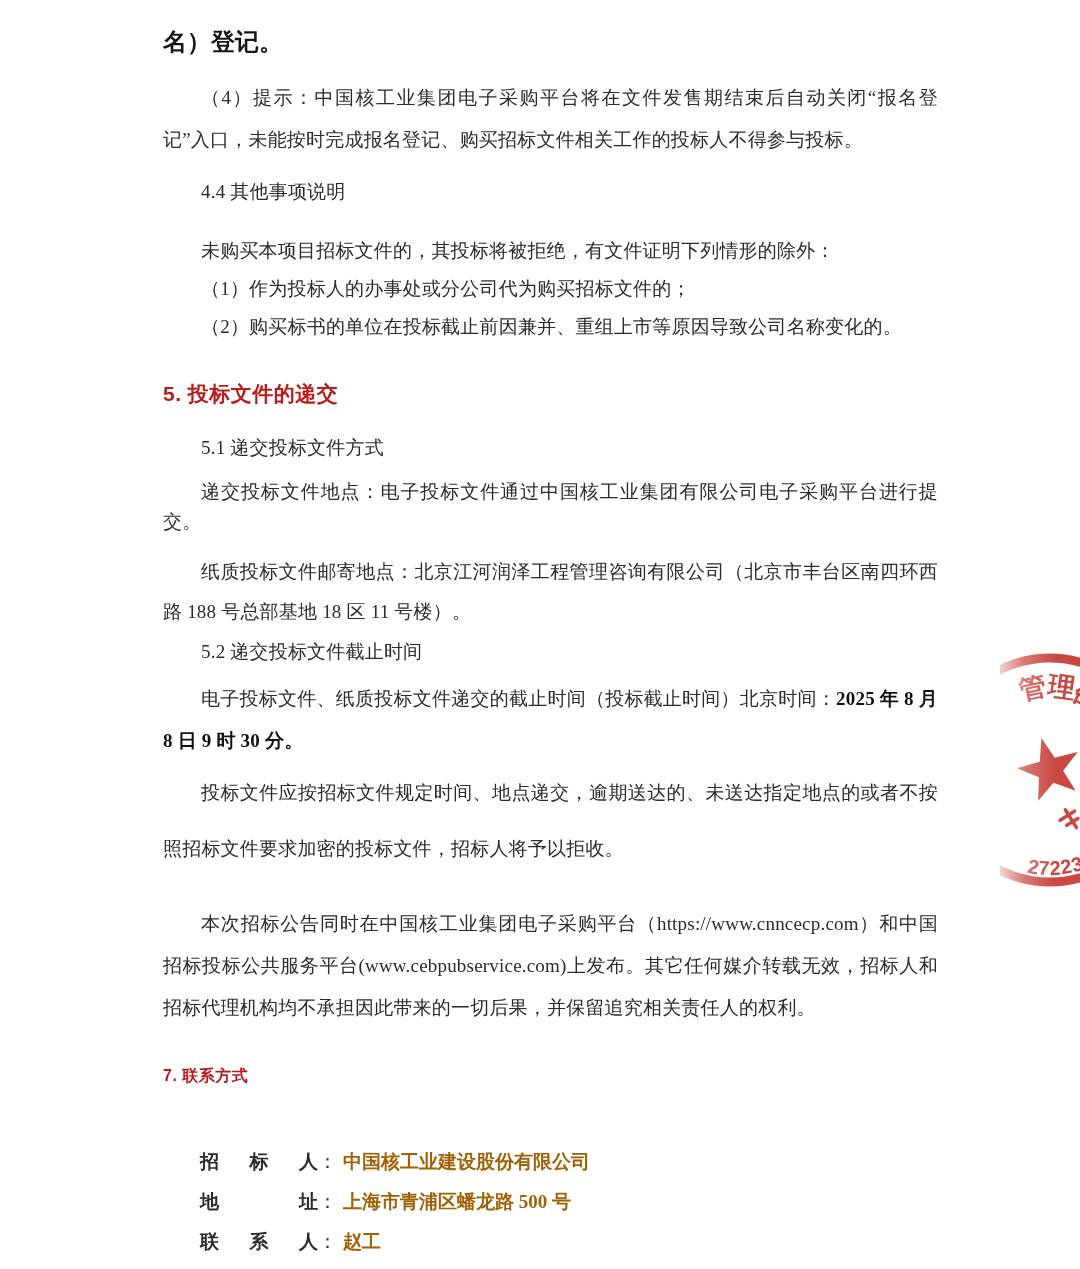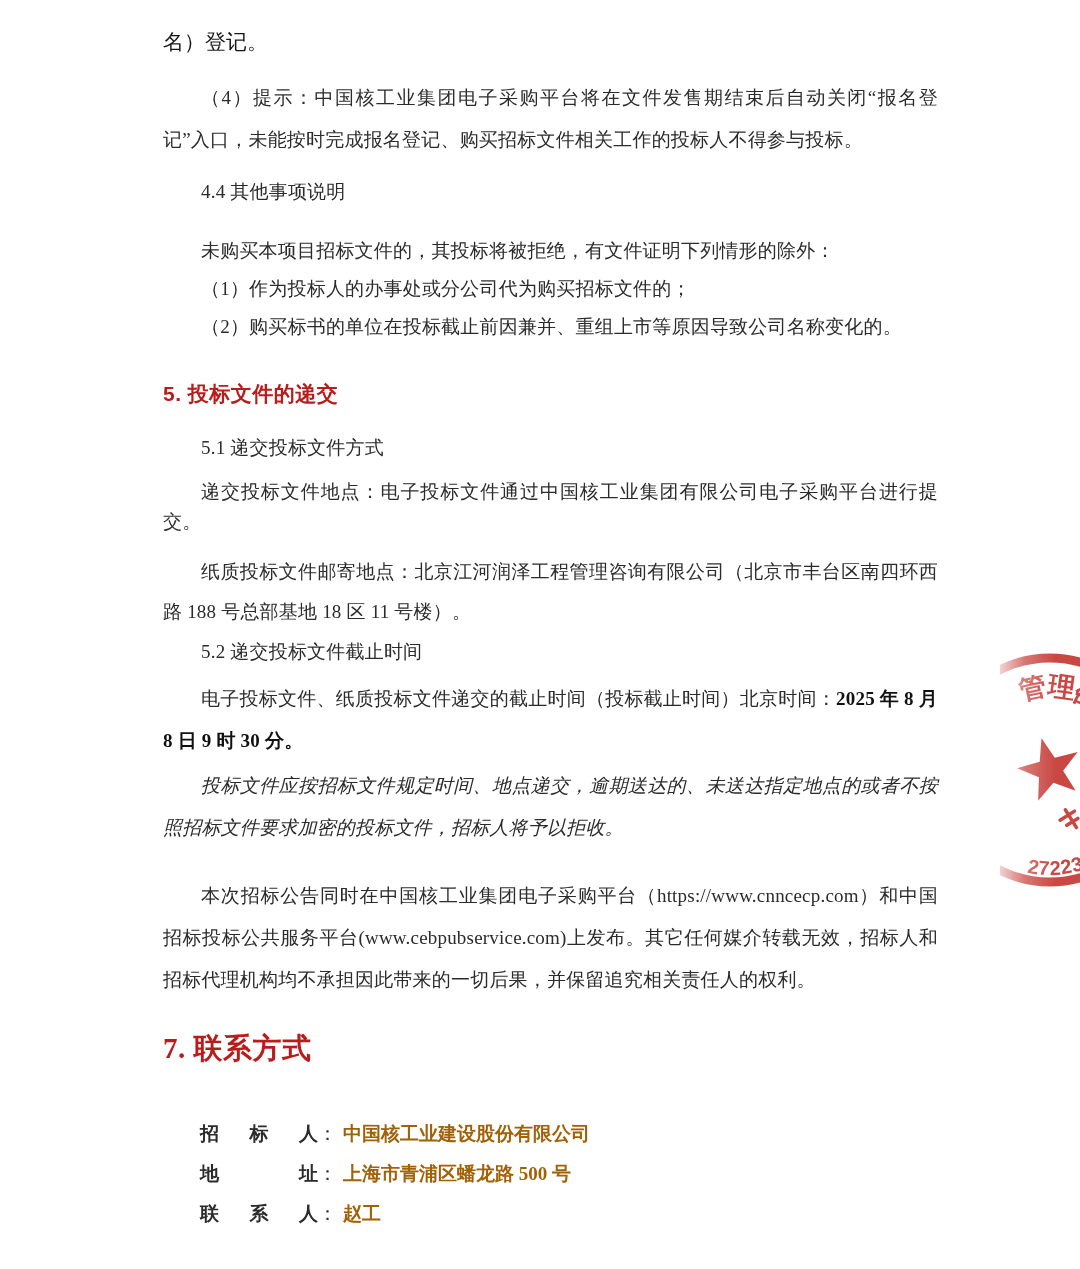--- a/index.html
+++ b/index.html
@@ -20,44 +20,44 @@
   .content p, .content h2{margin:0;padding:0;}
   .body{
     font-size:19px;
     line-height:30px;
     text-align:justify;
     letter-spacing:0.2px;
   }
   .ind{text-indent:2em;}
   .lead{
     font-family:"Liberation Sans","DejaVu Sans",sans-serif;
-    font-weight:400;
-    font-size:21px;line-height:28px;
+    font-weight:700;
+    font-size:24px;line-height:28px;
     color:#161616;
   }
   .tip{margin-top:21px !important;line-height:42px;}
   .sec44{margin-top:16px !important;line-height:29px;}
   .reject{margin-top:26px !important;line-height:38px;}
   .item{line-height:38px;}
   .h-main{
     font-family:"Liberation Sans","DejaVu Sans",sans-serif;
     font-weight:700;font-size:21px;line-height:30px;color:#b91c1c;
     letter-spacing:0.5px;
   }
   .h5{margin-top:33px !important;}
   .sec51{margin-top:24px !important;}
   .place{margin-top:14px !important;}
   .mail{margin-top:15px !important;line-height:40px;}
   .sec52{margin-top:5px !important;}
   .deadline{margin-top:11px !important;line-height:42px;}
   .deadline b{font-weight:700;color:#111;}
-  .late{margin-top:3px !important;line-height:42px;font-style:italic;}
+  .late{margin-top:3px !important;line-height:56px;}
   .h6{margin-top:27px !important;}
   .media{margin-top:26px !important;line-height:42px;}
-  .h7{margin-top:30px !important;font-size:29px;line-height:34px;font-family:Liberation Serif, serif;}
+  .h7{margin-top:30px !important;font-size:16px;line-height:34px;}
   .contact{margin-top:49px;padding-left:37px;font-size:19px;}
   .crow{line-height:40px;white-space:nowrap;}
   .clabel{
     display:inline-block;width:118px;
     text-align:justify;text-align-last:justify;
     vertical-align:top;
     font-weight:bold;
   }
   .ccolon{display:inline-block;}
   .cvalue{font-weight:600;margin-left:6px;color:#a16207;}

